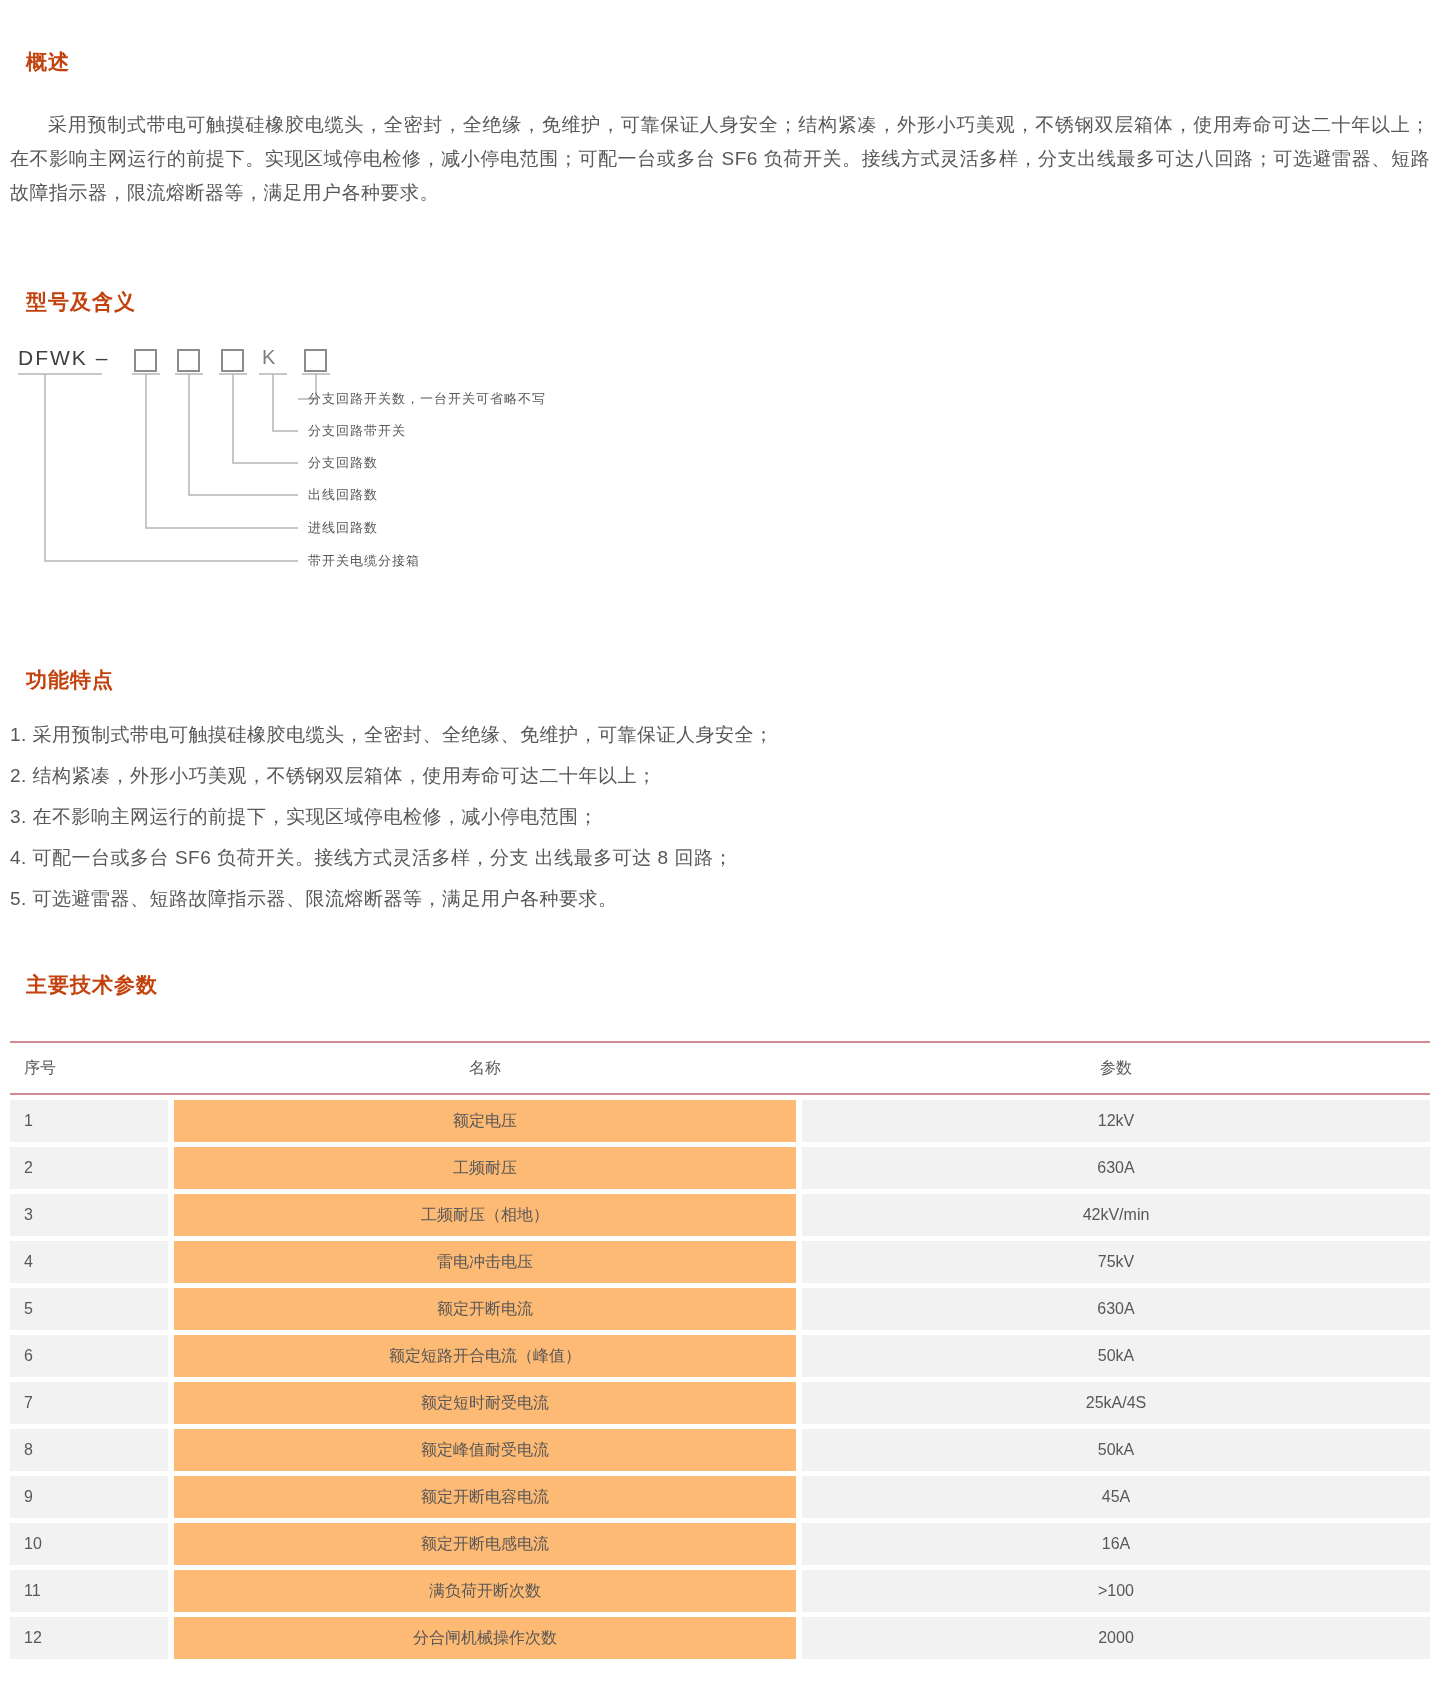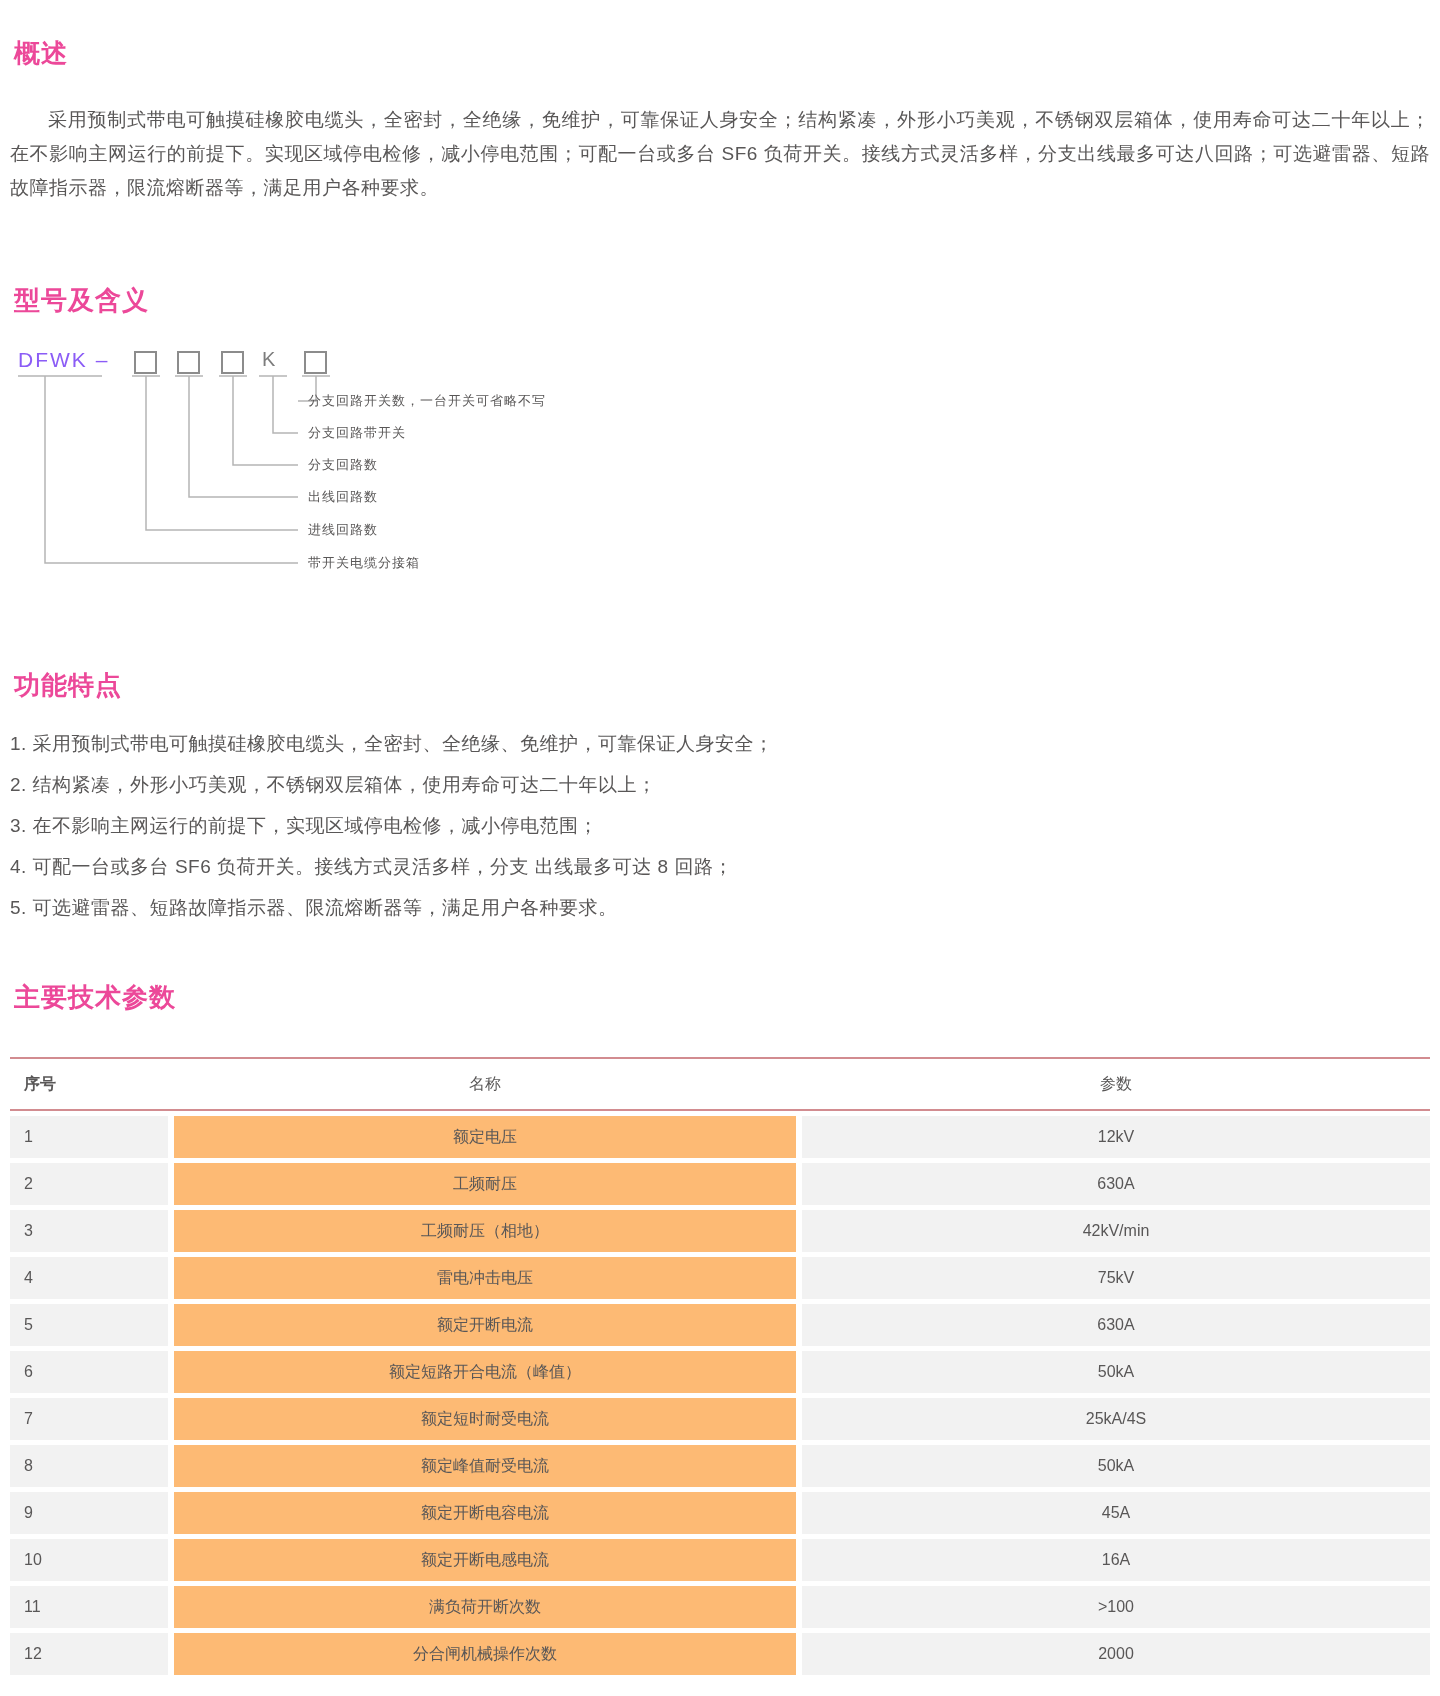--- a/index.html
+++ b/index.html
@@ -5,25 +5,25 @@
   html,body{margin:0;padding:0;background:#ffffff;}
   body{
     width:1440px;height:1696px;
     font-family:"Liberation Sans","DejaVu Sans",sans-serif;
     color:#595757;
     overflow:hidden;
   }
   .page{position:relative;width:1420px;padding:0 10px;}
 
   .section-heading{
-    color:#ec4899;
-    font-size:26px;
+    color:#c2410c;
+    font-size:21px;
     font-weight:bold;
     letter-spacing:1px;
-    margin:4px;
+    margin:16px;
   }
   .h-overview{padding-top:32px;}
   .h-model{margin-top:78px;}
   .h-features{margin-top:80px;}
   .h-params{margin-top:52px;}
 
   .overview-text{
     margin-top:32px;
     font-size:19px;
     line-height:34px;
@@ -35,21 +35,21 @@
 
   
   .diagram{
     position:relative;
     margin-top:30px;
     height:240px;
     width:1000px;
   }
   .model-prefix{
     position:absolute;left:8px;top:0;
-    font-size:21px;color:#8b5cf6;letter-spacing:2px;
+    font-size:21px;color:#404040;letter-spacing:2px;
   }
   .model-box{
     position:absolute;top:3px;
     width:19px;height:19px;
     border:2px solid #8c8c8c;
     background:transparent;
   }
   .model-k{
     position:absolute;top:0;
     font-size:20px;color:#7d7d7d;
@@ -75,21 +75,21 @@
   .t-header{
     display:grid;
     grid-template-columns:158px 622px 628px;
     column-gap:6px;
     border-top:2px solid #d28c90;
     border-bottom:2px solid #d28c90;
     height:50px;
     align-items:center;
     font-size:16px;
   }
-  .t-header .hc-index{padding-left:14px;font-weight:bold;}
+  .t-header .hc-index{padding-left:14px;}
   .t-header .hc-name,.t-header .hc-value{text-align:center;}
   .t-body{
     margin-top:5px;
     display:grid;
     grid-template-columns:158px 622px 628px;
     column-gap:6px;
     row-gap:5px;
   }
   .cell{
     height:42px;

